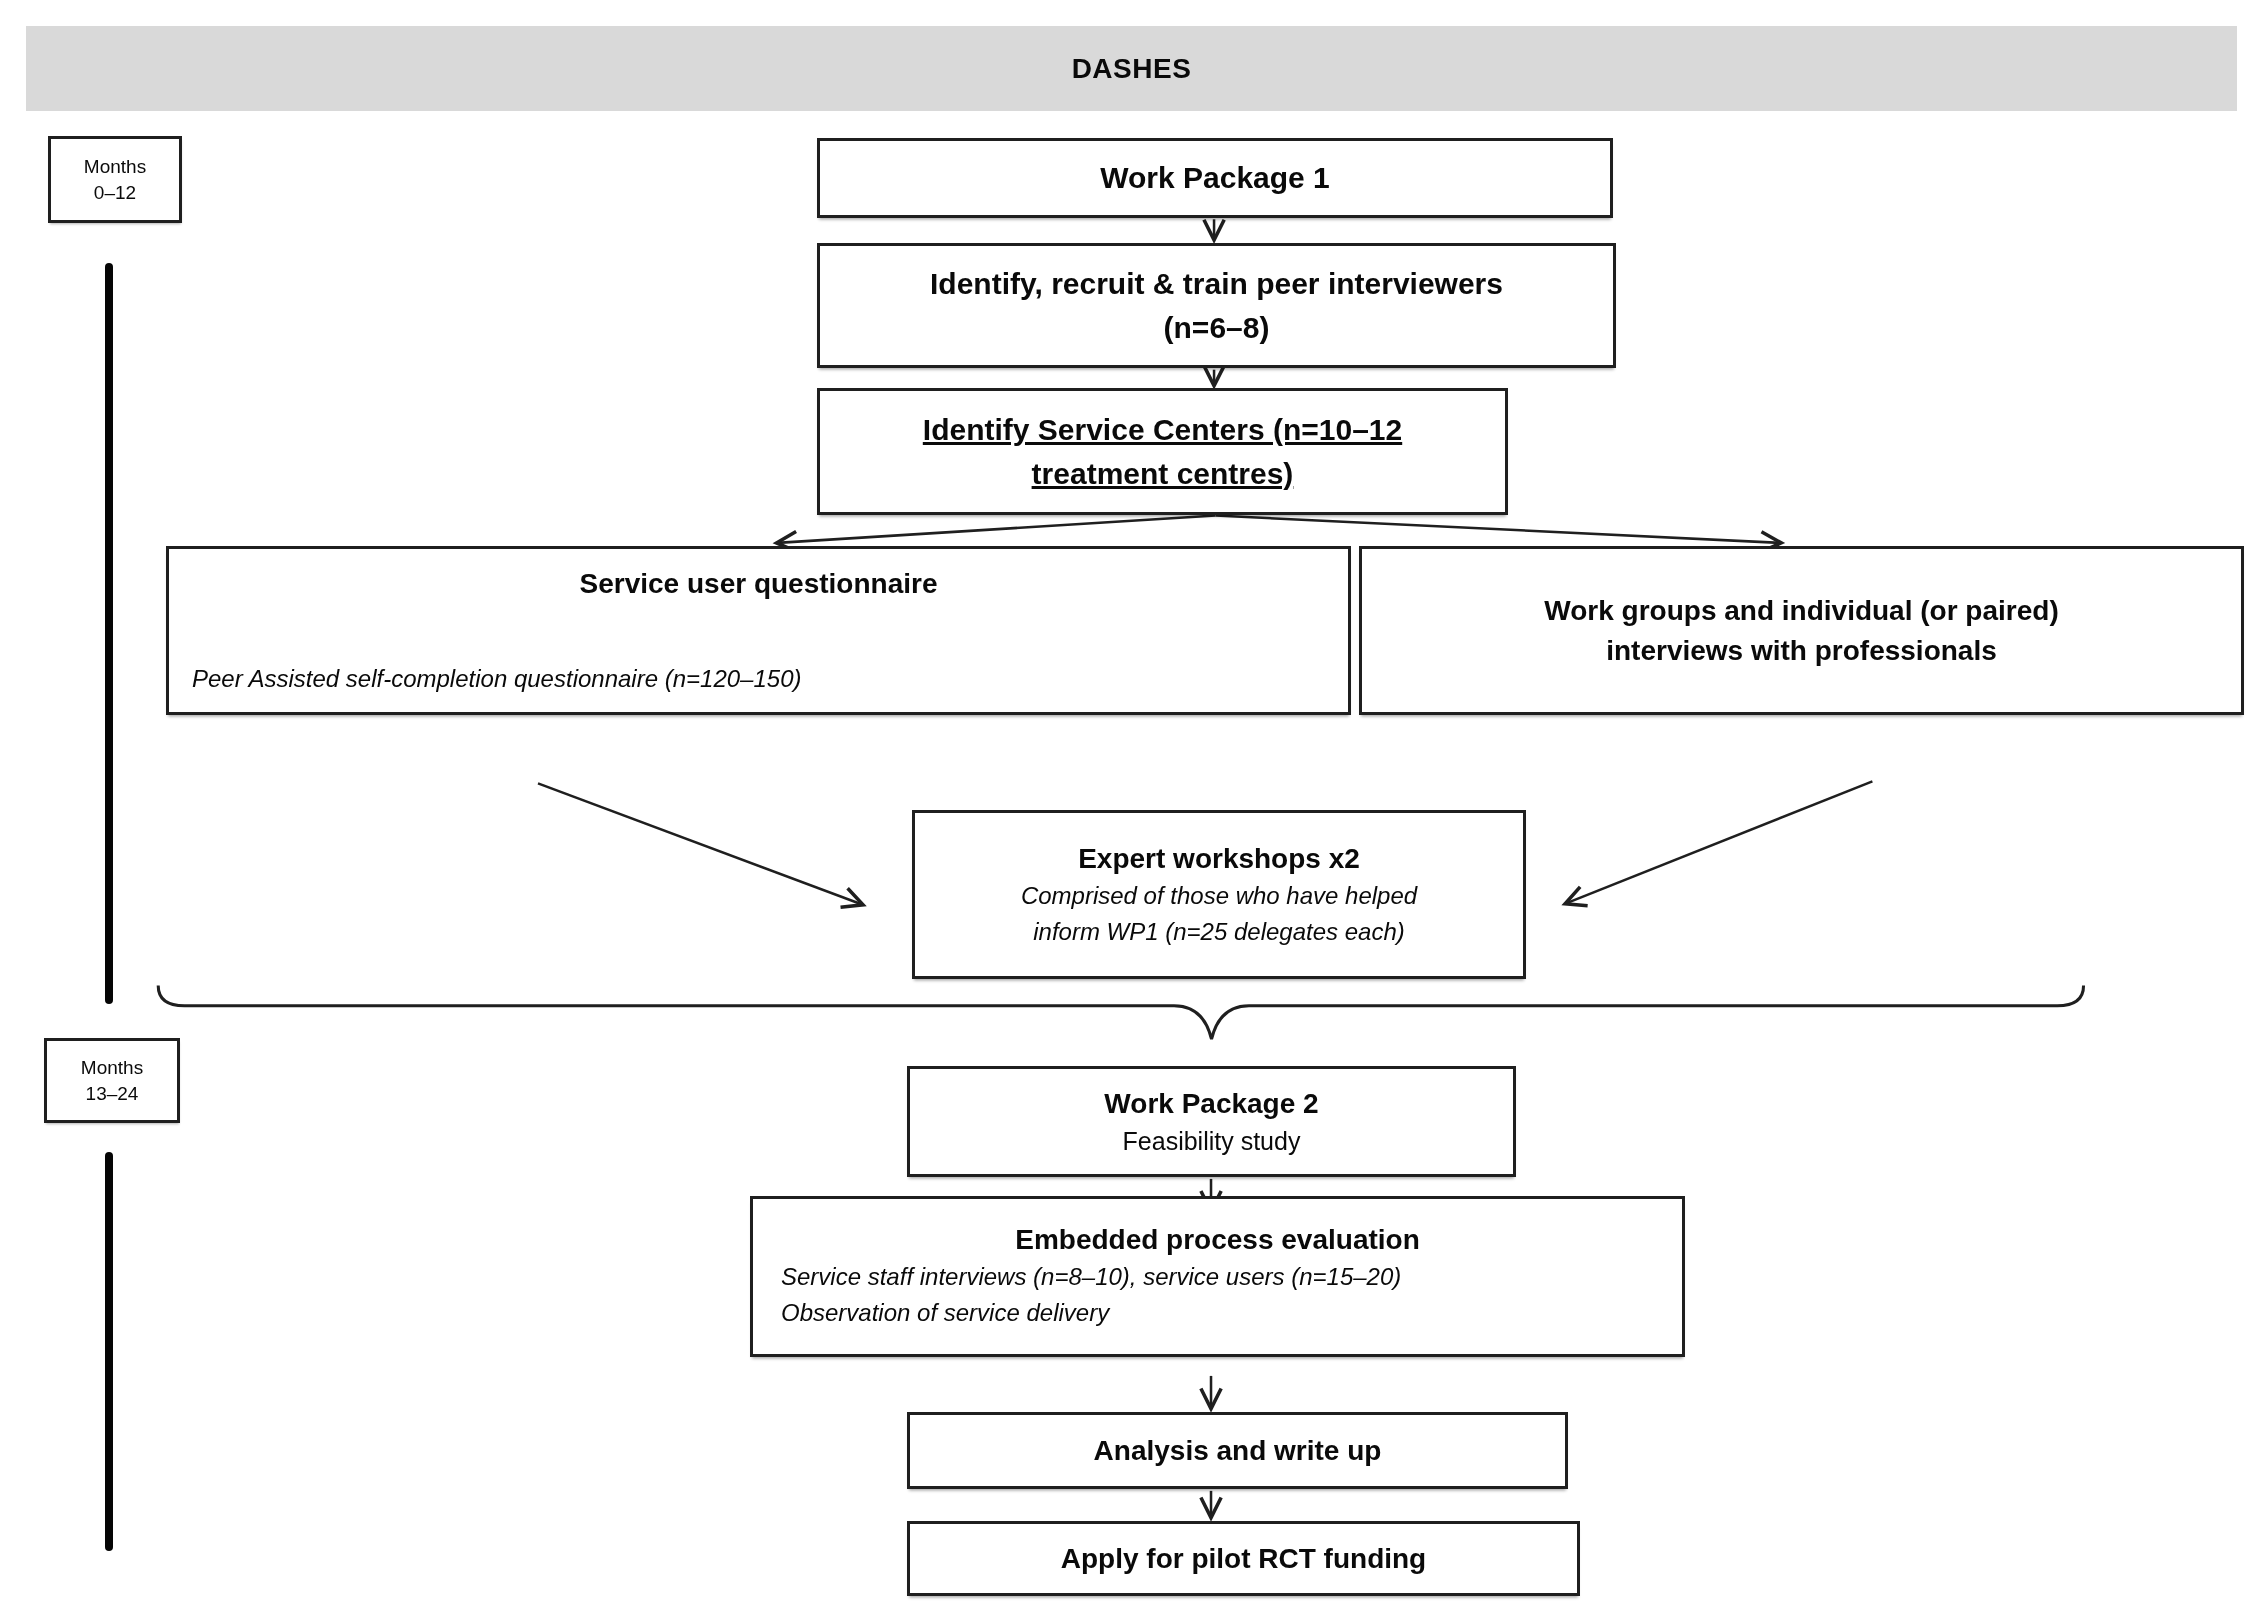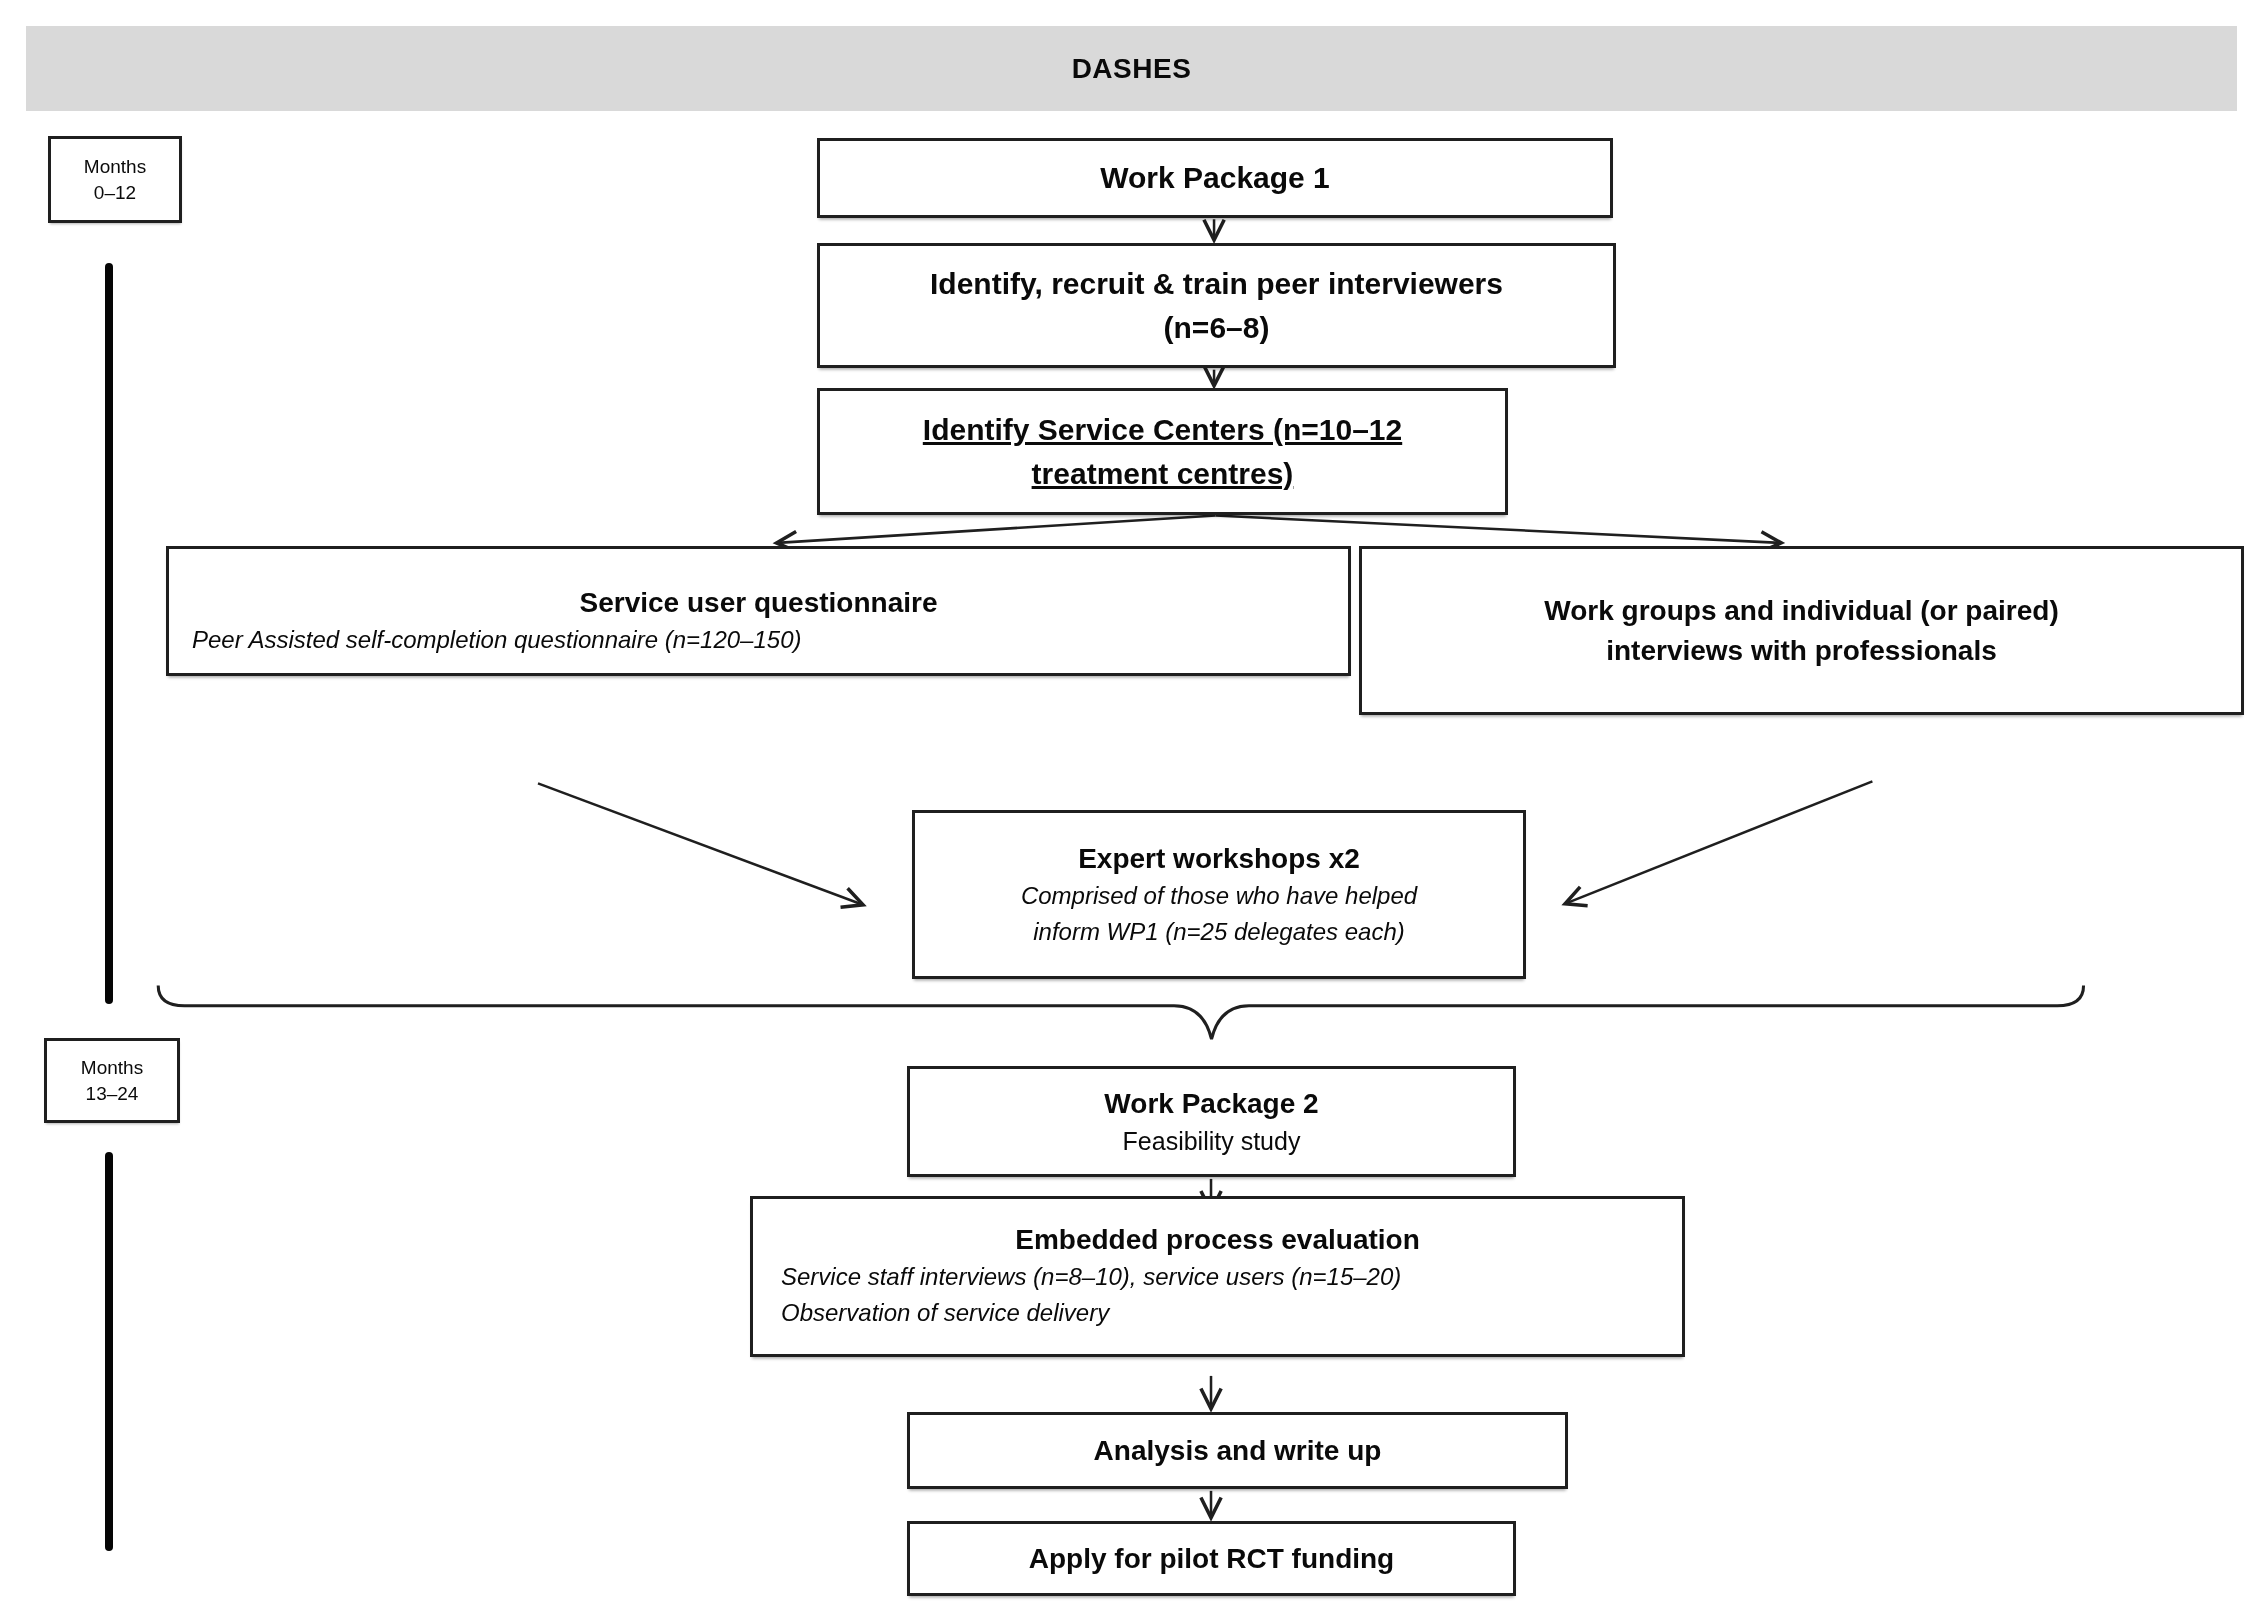--- a/index.html
+++ b/index.html
@@ -115,21 +115,21 @@
   <div class="box" style="left:817px; top:243px; width:799px; height:125px;">
     <div class="title-lg label">Identify, recruit &amp; train peer interviewers
 (n=6–8)</div>
   </div>
 
   <div class="box" style="left:817px; top:388px; width:691px; height:127px;text-decoration:underline;">
     <div class="title-lg label">Identify Service Centers (n=10–12
 treatment centres)</div>
   </div>
 
-  <div class="box branch-left" style="left:166px; top:546px; width:1185px; height:130px;justify-content:flex-end;">
+  <div class="box branch-left" style="left:166px; top:546px; width:1185px; height:169px;">
     <div class="title-md label">Service user questionnaire</div>
     <div class="subtitle label">Peer Assisted self-completion questionnaire (n=120–150)</div>
   </div>
 
   <div class="box branch-right" style="left:1359px; top:546px; width:885px; height:169px;">
     <div class="title-md label">Work groups and individual (or paired)
 interviews with professionals</div>
   </div>
 
   <div class="box workshops" style="left:912px; top:810px; width:614px; height:169px;">
@@ -146,18 +146,18 @@
   <div class="box embed-box" style="left:750px; top:1196px; width:935px; height:161px;">
     <div class="title-md label">Embedded process evaluation</div>
     <div class="subtitle label">Service staff interviews (n=8–10), service users (n=15–20)</div>
     <div class="subtitle label">Observation of service delivery</div>
   </div>
 
   <div class="box" style="left:907px; top:1412px; width:661px; height:77px;">
     <div class="title-md label">Analysis and write up</div>
   </div>
 
-  <div class="box" style="left:907px; top:1521px; width:609px; height:75px;">
+  <div class="box" style="left:907px; top:1521px; width:673px; height:75px;">
     <div class="title-md label">Apply for pilot  RCT funding</div>
   </div>
 
 </div>
 
 
 </body></html>

